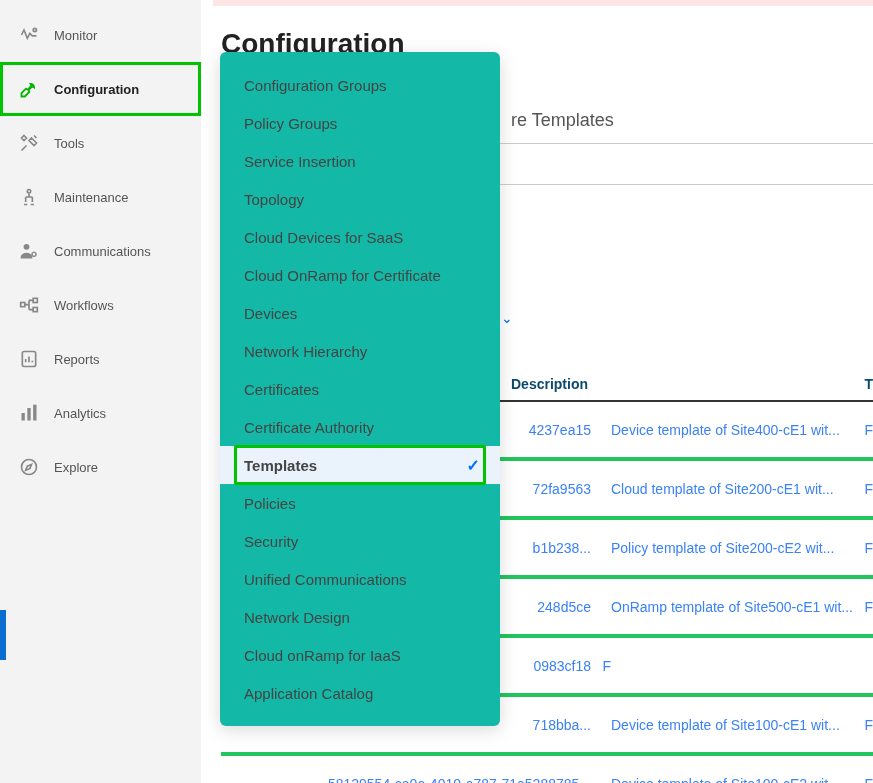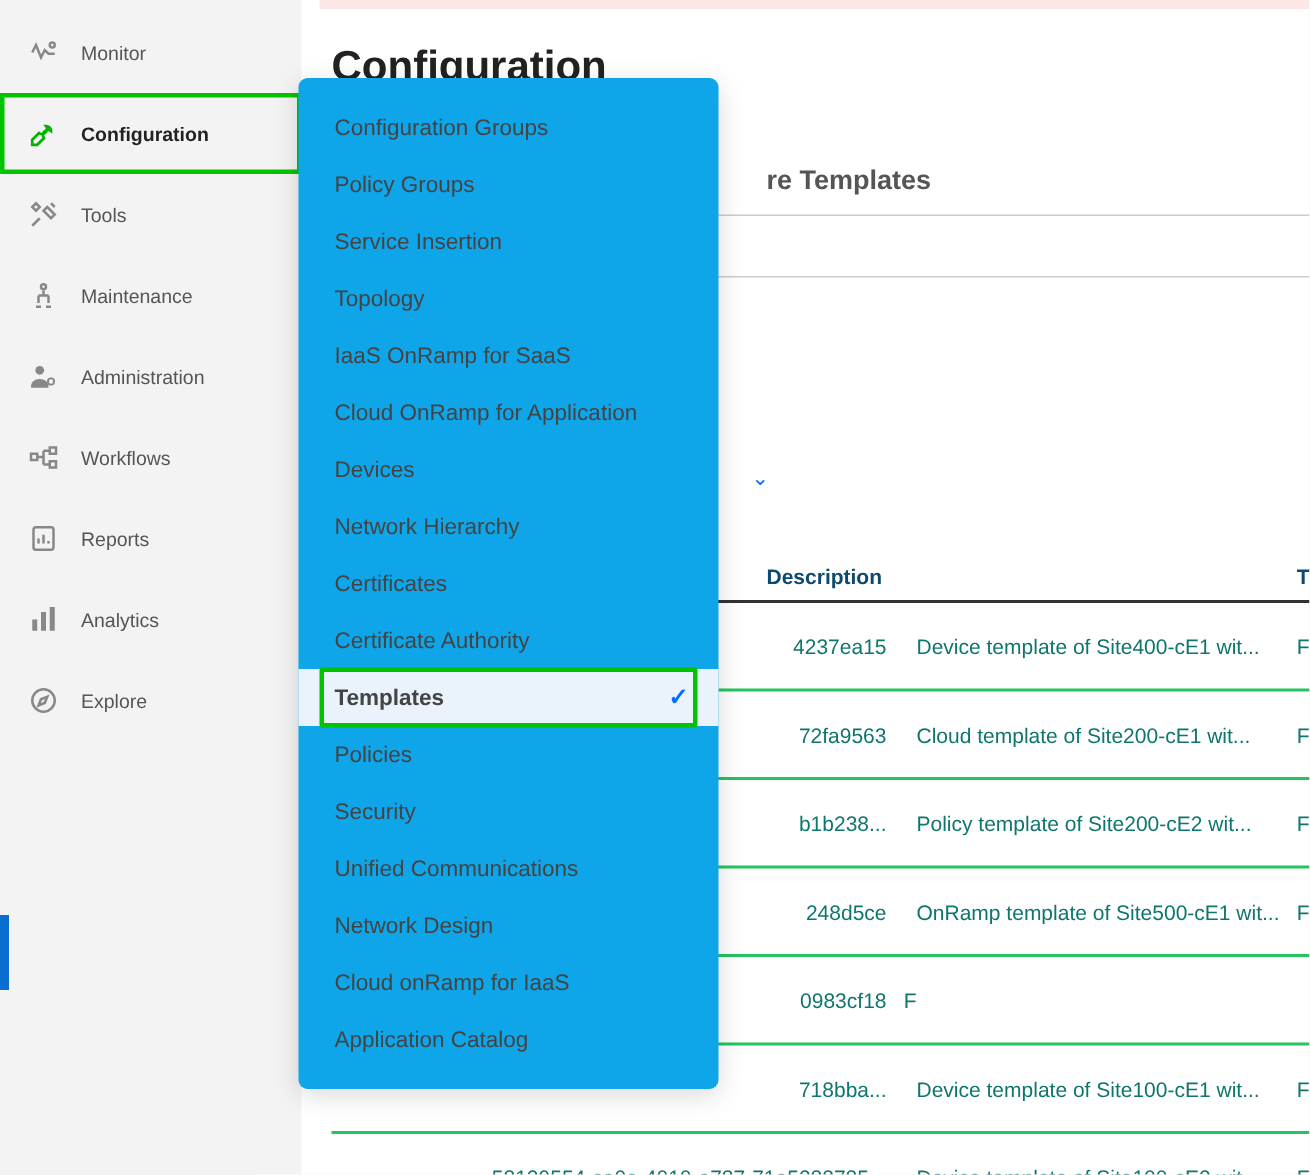--- a/index.html
+++ b/index.html
@@ -69,21 +69,21 @@
     background: #ffe6e6;
   }
   .page-title {
     font-size: 28px;
     font-weight: 700;
     color: #222;
     margin-top: 28px;
   }
   .section-title {
     font-size: 18px;
-    font-weight: 700;
+    font-weight: 400;
     color: #555;
     margin-top: 50px;
     padding-left: 290px;
   }
   .divider {
     border: none;
     border-top: 1px solid #ccc;
     margin-top: 12px;
   }
   .chevron {
@@ -103,37 +103,37 @@
     padding-bottom: 8px;
     padding-left: 270px;
   }
   .col-id { width: 100px; text-align: right; }
   .col-desc { flex: 1; padding-left: 20px; }
   .col-t { width: 20px; text-align: right; }
 
   .row {
     display: flex;
     font-size: 14px;
-    color: #0f766e;
+    color: #3b82f6;
     height: 59px;
     align-items: center;
-    border-bottom: 2px solid #22c55e;
+    border-bottom: 4px solid #22c55e;
     padding-left: 10px;
   }
   .row .col-id { width: 360px; white-space: nowrap; overflow: hidden; text-overflow: ellipsis; }
   .row .col-desc { flex: 1; white-space: nowrap; overflow: hidden; text-overflow: ellipsis; padding-left: 20px; }
   .row .col-t { width: 20px; }
 
   
   .dropdown {
     position: absolute;
-    left: 199px;
+    left: 220px;
     top: 52px;
     width: 280px;
-    background: #0ea5e9;
+    background: #14b8a6;
     border-radius: 6px;
     box-shadow: 0 4px 18px rgba(0,0,0,0.15);
     padding: 14px 0;
     z-index: 100;
   }
   .dd-item {
     height: 38px;
     padding: 0 24px;
     display: flex;
     align-items: center;
@@ -211,21 +211,21 @@
 
     <div class="side-item">
       <span class="icon">
         <svg width="20" height="20" viewBox="0 0 24 24" fill="currentColor">
             <circle cx="9" cy="7" r="3.5"></circle>
             <path d="M2 20c0-3.5 3-6 7-6s7 2.5 7 6v1H2z"></path>
             <circle cx="18" cy="16" r="2.5" fill="none" stroke="currentColor" stroke-width="1.5"></circle>
             <path d="M18 13v1M18 18v1M15.5 16h1M19.5 16h1" stroke="currentColor" stroke-width="1.5"></path>
           </svg>
       </span>
-      <span>Administration</span>
+      <span>Communications</span>
     </div>
 
     <div class="side-item">
       <span class="icon">
         <svg width="20" height="20" viewBox="0 0 24 24" fill="none" stroke="currentColor" stroke-width="2">
             <rect x="2" y="9" width="5" height="5"></rect>
             <rect x="17" y="4" width="5" height="5"></rect>
             <rect x="17" y="15" width="5" height="5"></rect>
             <path d="M7 11.5h5M12 6.5h5M12 17.5h5M12 6.5v11"></path>
           </svg>
@@ -326,24 +326,24 @@
     <div class="dd-item">
       <span>Policy Groups</span>
     </div>
     <div class="dd-item">
       <span>Service Insertion</span>
     </div>
     <div class="dd-item">
       <span>Topology</span>
     </div>
     <div class="dd-item">
-      <span>IaaS OnRamp for SaaS</span>
-    </div>
-    <div class="dd-item">
-      <span>Cloud OnRamp for Application</span>
+      <span>Cloud Devices for SaaS</span>
+    </div>
+    <div class="dd-item">
+      <span>Cloud OnRamp for Certificate</span>
     </div>
     <div class="dd-item">
       <span>Devices</span>
     </div>
     <div class="dd-item">
       <span>Network Hierarchy</span>
     </div>
     <div class="dd-item">
       <span>Certificates</span>
     </div>

